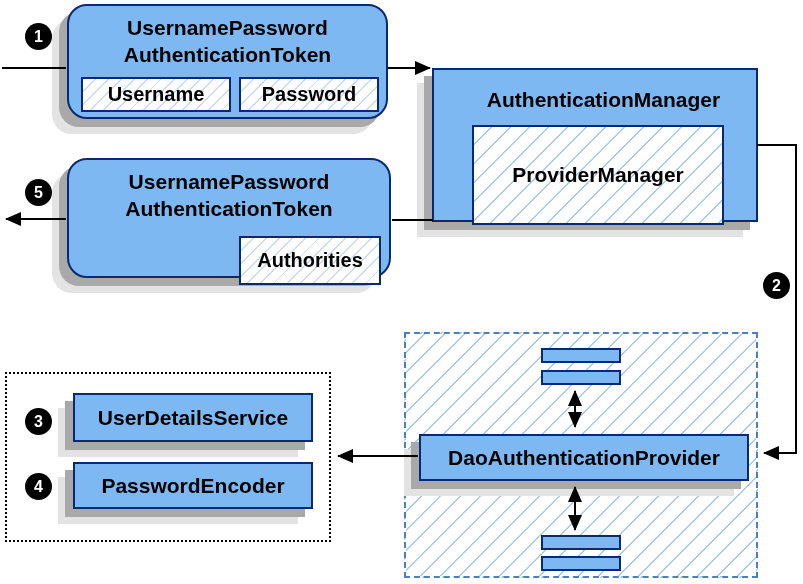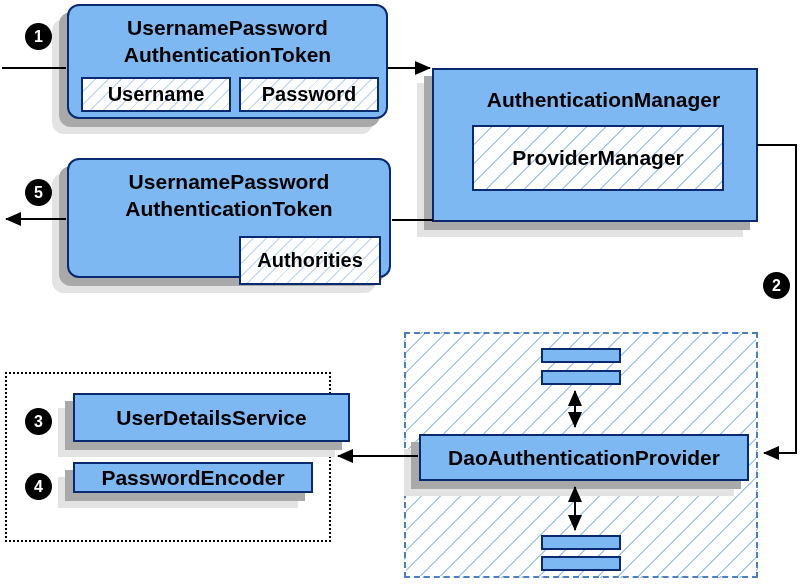--- a/index.html
+++ b/index.html
@@ -9,21 +9,21 @@
   }
   .canvas *{box-sizing:border-box;}
   .connectors{position:absolute;left:0;top:0;width:803px;height:584px;pointer-events:none;z-index:5;}
 
   
   .bluebox{
     position:absolute;background:#7db8f2;border:2px solid #0a2a70;
     box-shadow:-8px 8px 0 0 #a9a9a9, -15px 15px 0 0 #e3e3e3;
     z-index:3;
   }
-  .rounded{border-radius:12px;}
+  .rounded{border-radius:20px;}
   .node-title{ text-align:center;font-size:21px;line-height:27px;padding-top:8px; }
   .hatch-small{
     background:repeating-linear-gradient(135deg,#ffffff 0 8px,#c8ddf5 8px 9.3px);
   }
   .hatch-large{
     background:repeating-linear-gradient(135deg,#ffffff 0 12px,#a9cbee 12px 13.4px);
   }
   .field{
     position:absolute;border:2px solid #0a2a70;background-color:#fff;
     display:flex;align-items:center;justify-content:center;
@@ -91,21 +91,21 @@
     <div class="node-title">
       <div>UsernamePassword</div>
       <div>AuthenticationToken</div>
     </div>
     <div class="field hatch-small" style="left:170px;top:71px;width:140px;height:35px;">Password</div>
     <div class="field hatch-small" style="left:12px;top:71px;width:150px;height:35px;">Username</div>
   </div>
 
   <div class="bluebox" style="left:432px;top:68px;width:326px;height:154px;">
     <div class="node-title" style="padding-top:16px;padding-left:17px;">AuthenticationManager</div>
-    <div class="innerbox hatch-large" style="left:38px;top:55px;width:252px;height:66px;">ProviderManager</div>
+    <div class="innerbox hatch-large" style="left:38px;top:55px;width:252px;height:100px;">ProviderManager</div>
   </div>
 
   <div class="bluebox rounded" style="left:67px;top:158px;width:324px;height:120px;">
     <div class="node-title">
       <div>UsernamePassword</div>
       <div>AuthenticationToken</div>
     </div>
     <div class="field hatch-small" style="left:170px;top:76px;width:142px;height:49px;">Authorities</div>
   </div>
 
@@ -115,17 +115,17 @@
   <div class="bar" style="left:541px;top:348px;"></div>
   <div class="bar" style="left:541px;top:370px;"></div>
 
   <div class="bluebox simple-node" style="left:419px;top:434px;width:330px;height:47px;">DaoAuthenticationProvider</div>
 
   <div class="bar" style="left:541px;top:535px;"></div>
   <div class="bar" style="left:541px;top:556px;"></div>
 
   <div class="dotted-box"></div>
 
-  <div class="bluebox simple-node" style="left:73px;top:393px;width:277px;height:49px;">UserDetailsService</div>
+  <div class="bluebox simple-node" style="left:73px;top:393px;width:240px;height:49px;">UserDetailsService</div>
 
-  <div class="bluebox simple-node" style="left:73px;top:462px;width:240px;height:31px;">PasswordEncoder</div>
+  <div class="bluebox simple-node" style="left:73px;top:462px;width:240px;height:47px;">PasswordEncoder</div>
 
 </div>
 
 </body></html>

